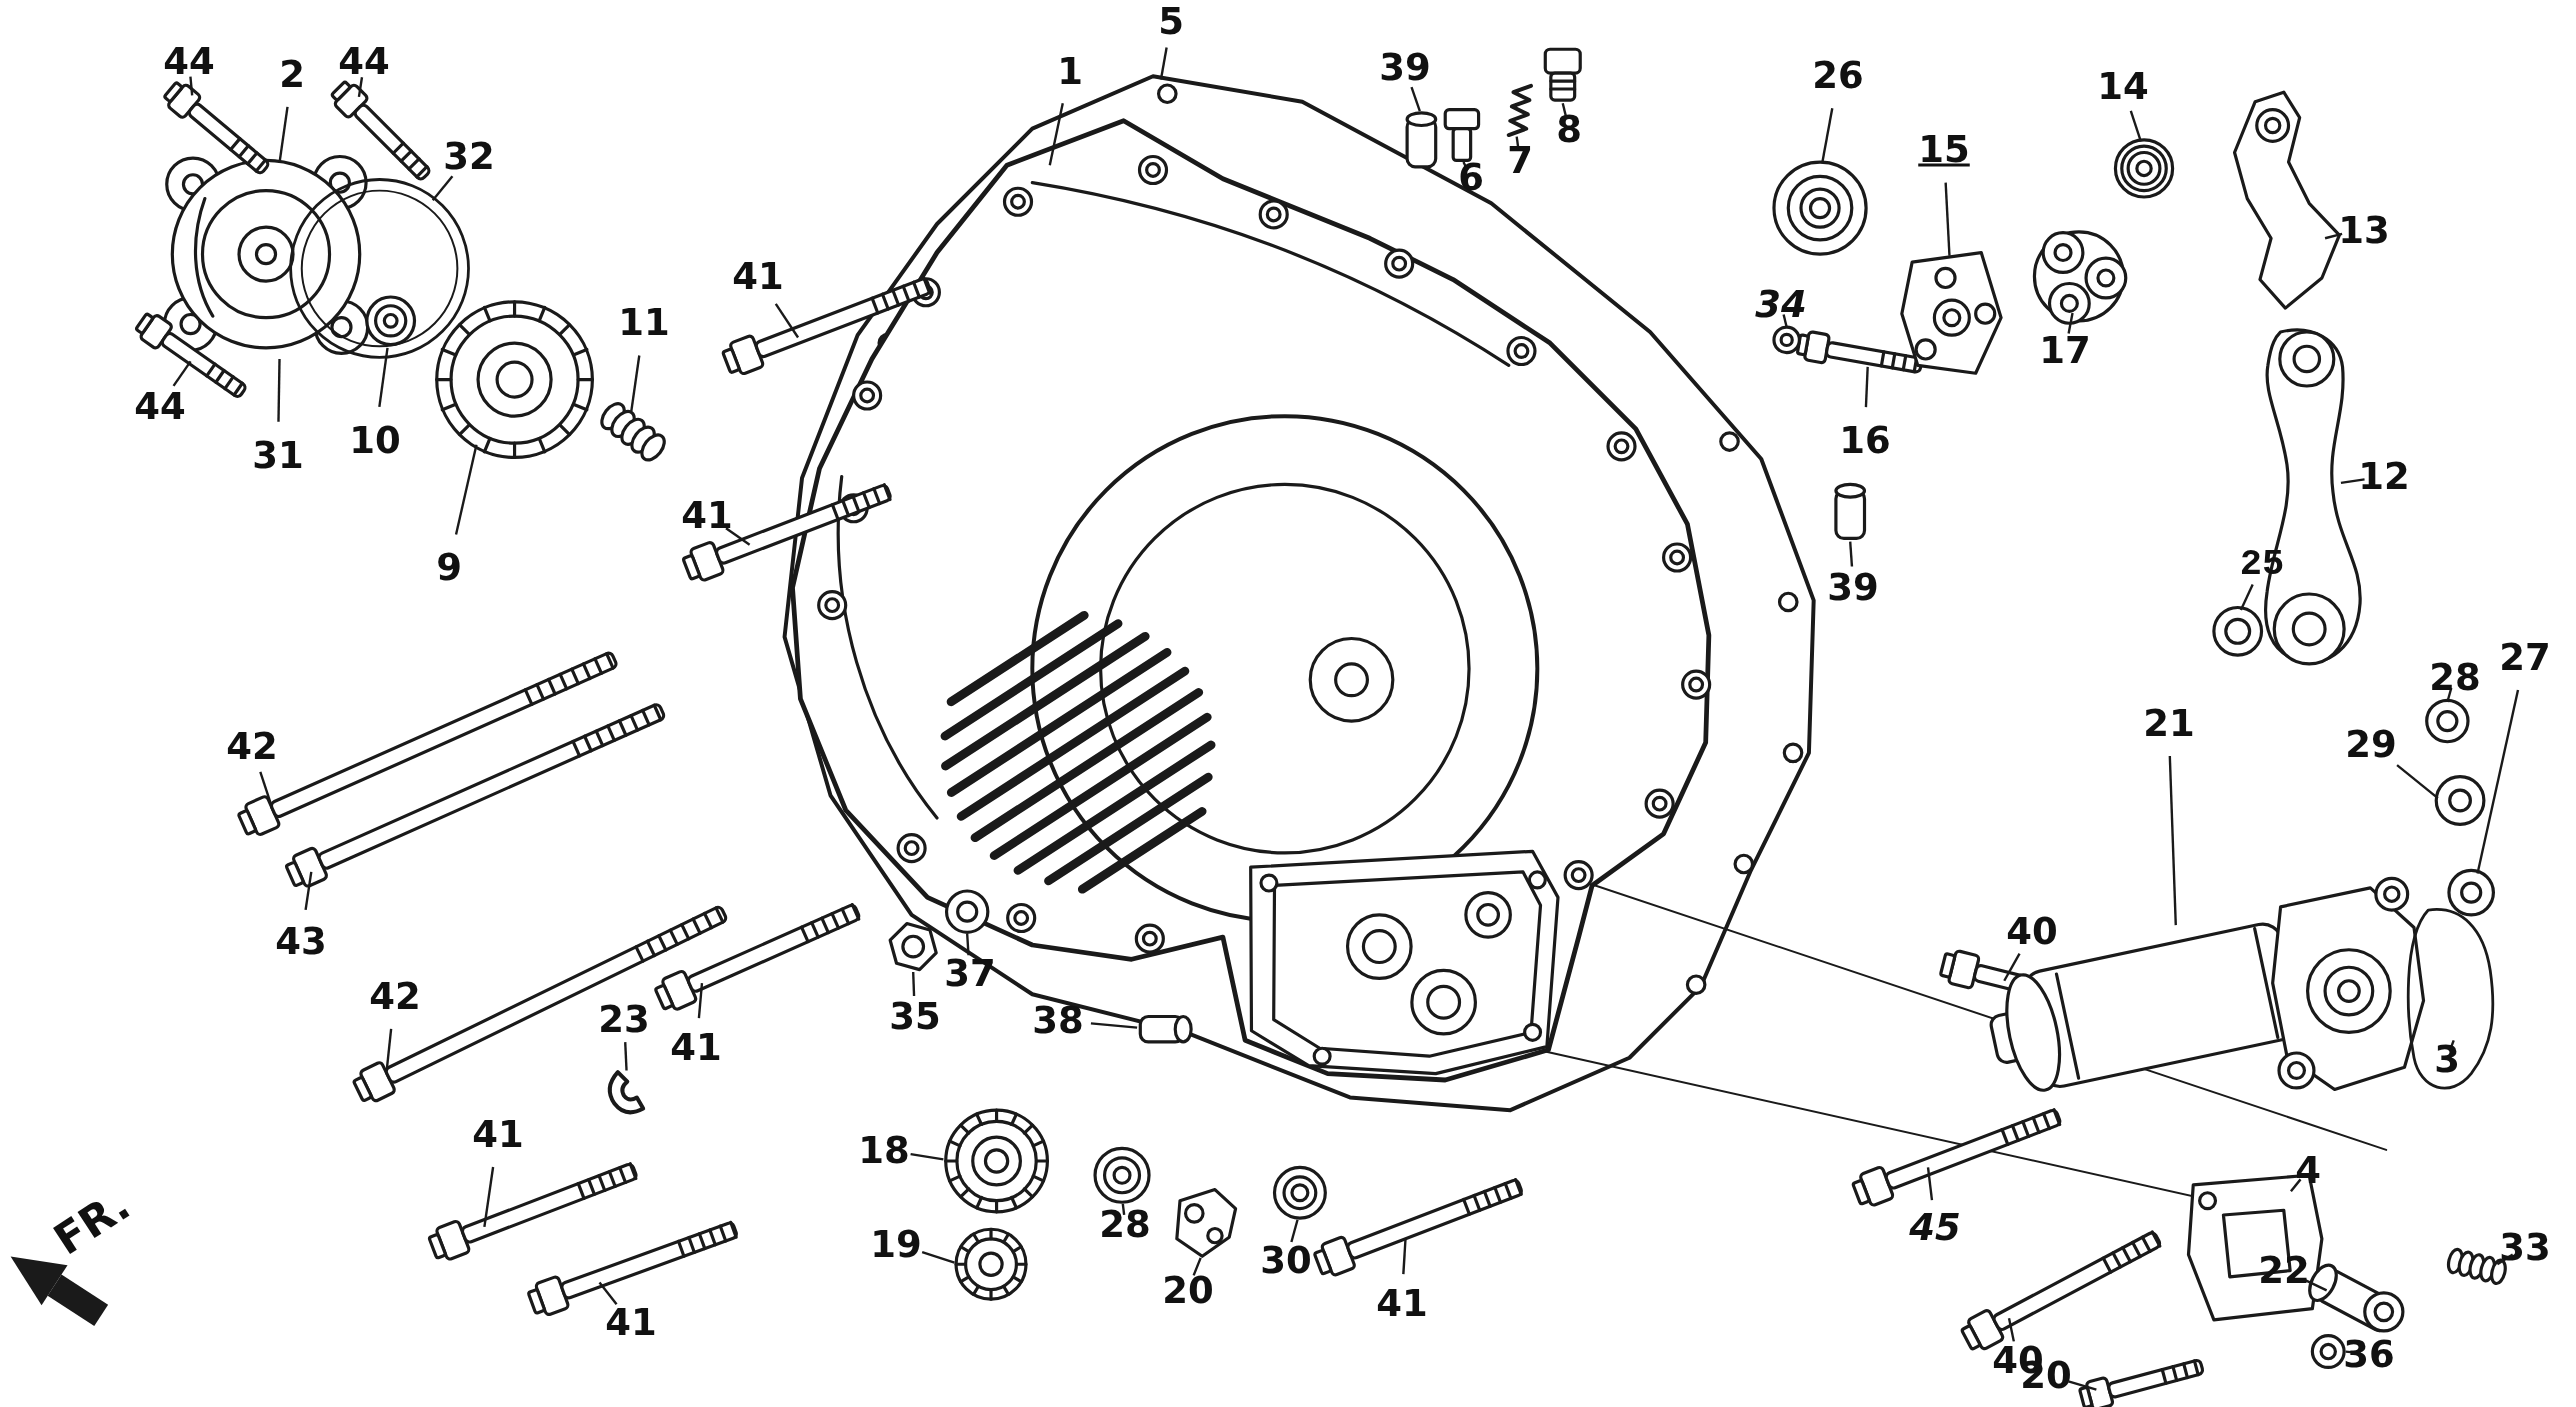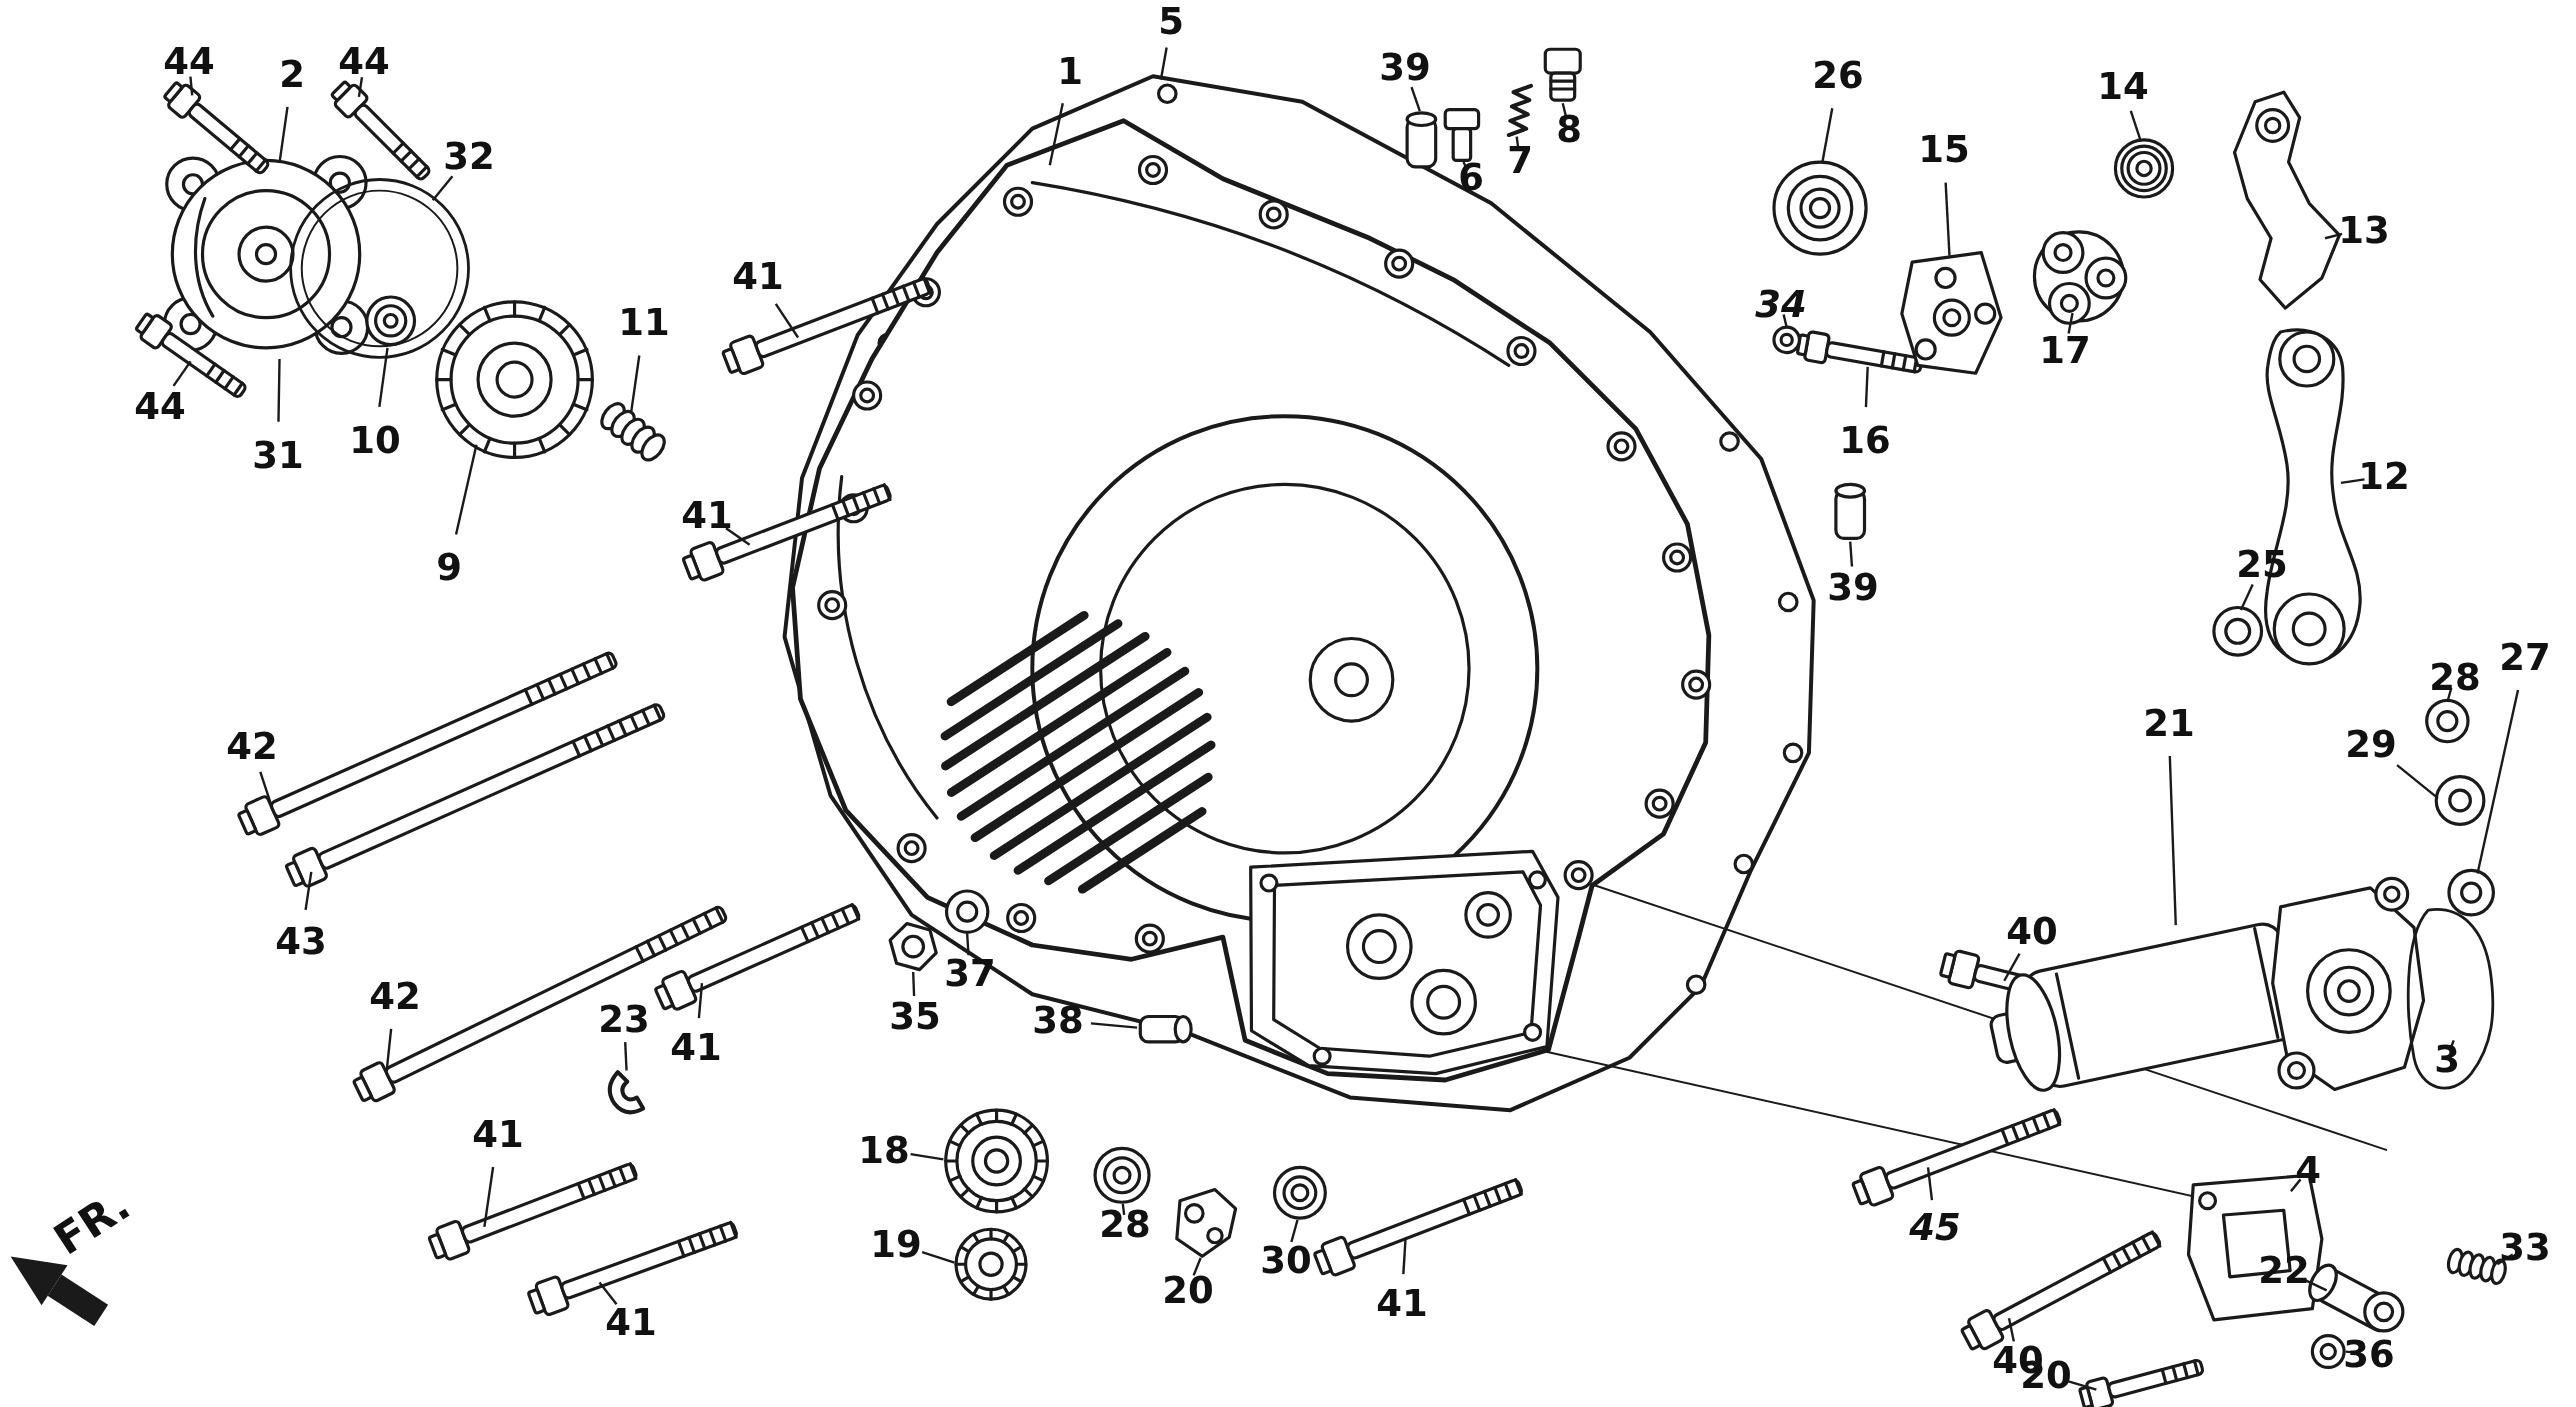--- a/index.html
+++ b/index.html
@@ -433,29 +433,29 @@
       <span class="callout" style="left: 292px; top: 74px;">2</span>
       <span class="callout" style="left: 364px; top: 61px;">44</span>
       <span class="callout" style="left: 469px; top: 156px;">32</span>
       <span class="callout" style="left: 1171px; top: 21.4px;">5</span>
       <span class="callout" style="left: 1070px; top: 71px;">1</span>
       <span class="callout" style="left: 1405px; top: 67px;">39</span>
       <span class="callout" style="left: 1471px; top: 177px;">6</span>
       <span class="callout" style="left: 1520px; top: 160px;">7</span>
       <span class="callout" style="left: 1569px; top: 129px;">8</span>
       <span class="callout" style="left: 1838px; top: 75px;">26</span>
-      <span class="callout" style="left: 1944px; top: 149px;">15</span>
+      <span class="callout" style="left: 1944px; top: 149px; text-decoration: underline;">15</span>
       <span class="callout" style="left: 2123px; top: 86px;">14</span>
       <span class="callout" style="left: 2356px; top: 230px; margin-left: 8px;">13</span>
       <span class="callout" style="left: 2065px; top: 350px;">17</span>
       <span class="callout" style="left: 1781px; top: 304px; font-style: italic;">34</span>
       <span class="callout" style="left: 1865px; top: 440px;">16</span>
       <span class="callout" style="left: 2384px; top: 476px;">12</span>
       <span class="callout" style="left: 1853px; top: 587px;">39</span>
-      <span class="callout" style="left: 2262px; top: 564px;">25</span>
+      <span class="callout" style="left: 2262px; top: 564px; font-family: Liberation Mono, monospace;">25</span>
       <span class="callout" style="left: 2525px; top: 657px;">27</span>
       <span class="callout" style="left: 2455px; top: 677px;">28</span>
       <span class="callout" style="left: 2371px; top: 744px;">29</span>
       <span class="callout" style="left: 2169px; top: 723px;">21</span>
       <span class="callout" style="left: 758px; top: 276px;">41</span>
       <span class="callout" style="left: 644px; top: 322px;">11</span>
       <span class="callout" style="left: 278px; top: 455px;">31</span>
       <span class="callout" style="left: 375px; top: 440px;">10</span>
       <span class="callout" style="left: 160px; top: 406px;">44</span>
       <span class="callout" style="left: 449px; top: 567px;">9</span>

